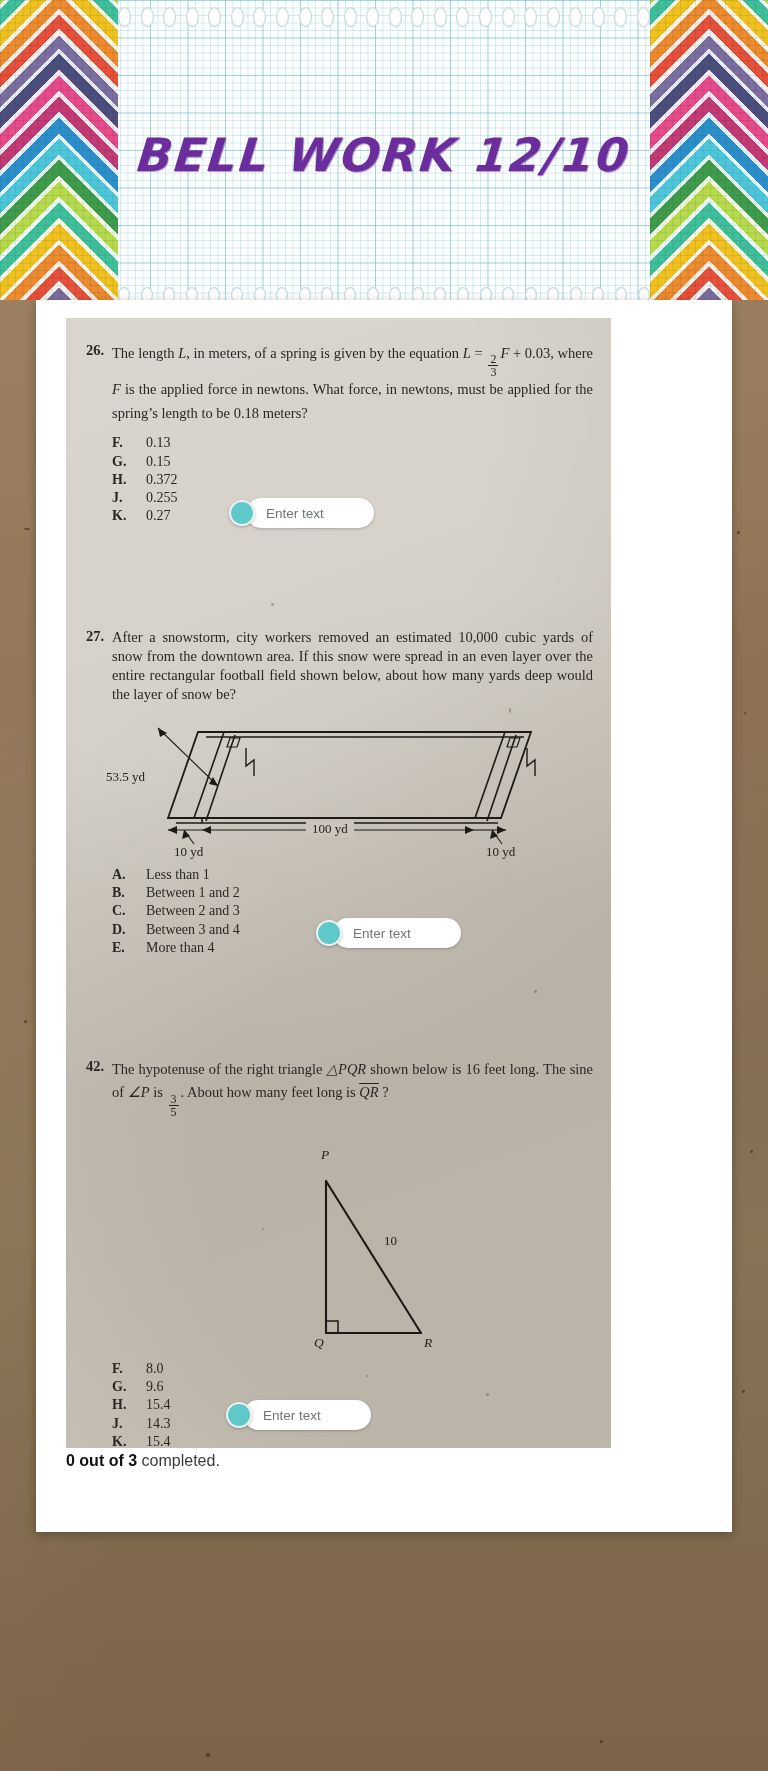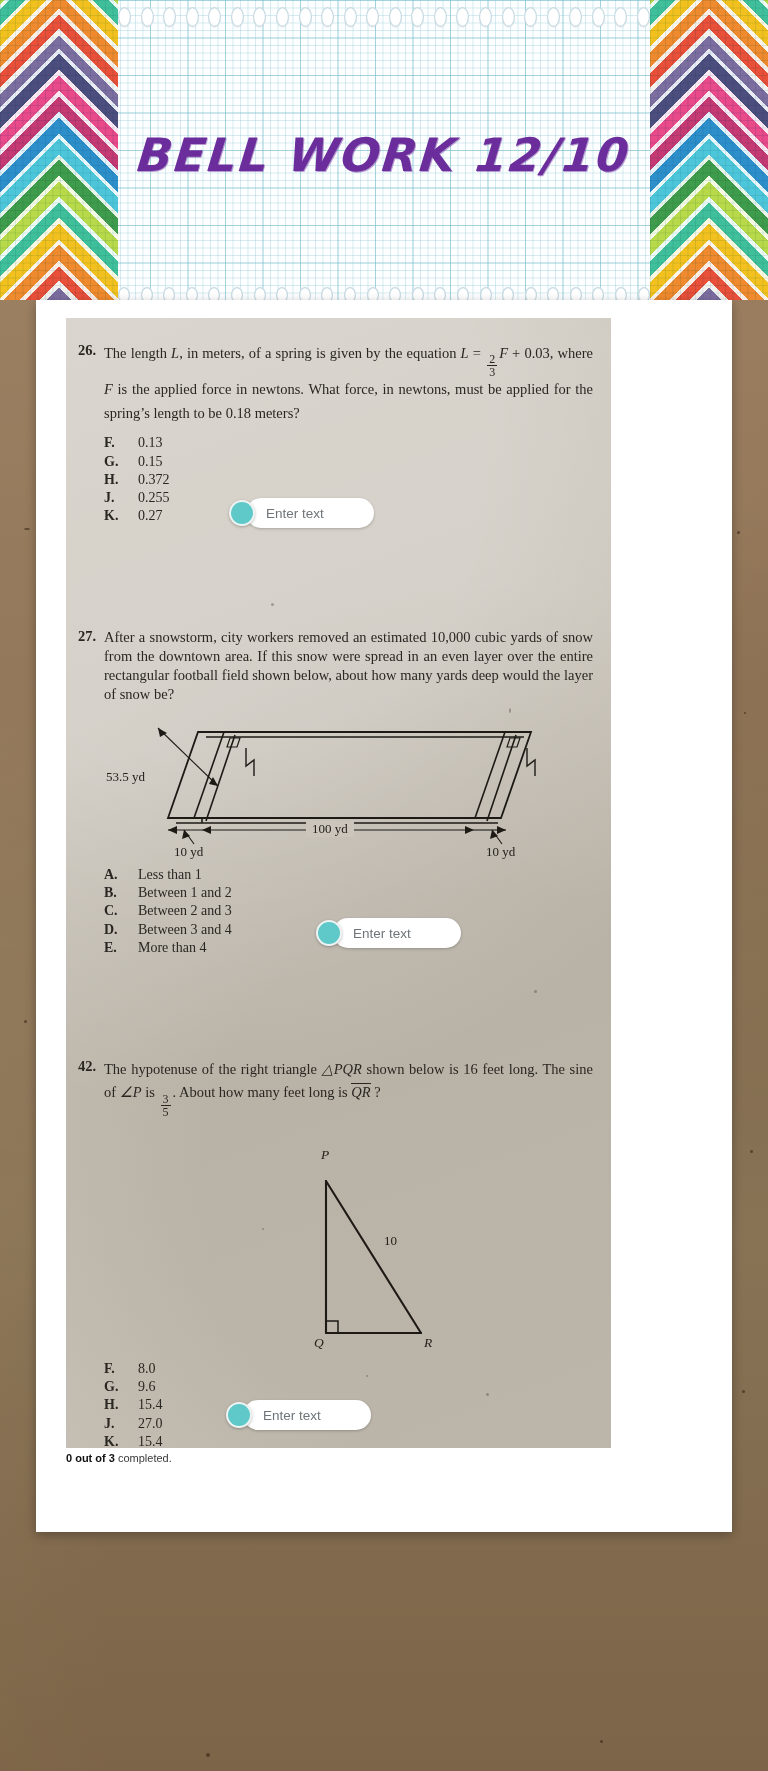--- a/index.html
+++ b/index.html
@@ -138,21 +138,21 @@
       radial-gradient(circle at 22% 12%, rgba(255,255,255,.25) 0 28%, transparent 60%),
       radial-gradient(circle at 78% 76%, rgba(120,110,95,.18) 0 30%, transparent 62%),
       linear-gradient(160deg,#cdc7bd 0%, #c5bfb4 45%, #cbc5bb 100%);
     overflow:hidden;
     font-family:"Liberation Serif", serif;
     color:#2a2722;
   }
   .paper-speck{ position:absolute; border-radius:50%; background:rgba(60,50,40,.35); }
 
   .q { position:absolute; left:0; width:545px; }
-  .qrow { display:flex; }
+  .qrow { display:flex;margin-left:8px; }
   .qnum{
     width:38px; text-align:right; padding-right:8px;
     font-weight:700; font-size:14.5px; font-family:"Liberation Serif", serif;
     flex:0 0 38px;
   }
   .qbody{ flex:1; padding-right:18px; }
   .qtext{
     font-size:14.5px; line-height:1.62; text-align:justify;
     font-family:"Liberation Serif", serif;
   }
@@ -197,21 +197,21 @@
   .figure{ position:absolute; }
   .figlabel{
     position:absolute; font-family:"Liberation Serif", serif;
     font-size:13px; color:#24211c;
   }
   .figlabel.ital{ font-style:italic; font-size:13.5px; }
 
   #footer{
     position:absolute; left:66px; top:1452px; width:545px;
     font-family:"Liberation Sans", sans-serif;
-    font-size:11px; color:#3a3a3a;
+    font-size:16px; color:#3a3a3a;
   }
   #footer b{ color:#111; }
 </style>
 </head>
 <body>
 
 <div id="backdrop">
   <div class="speck" style="left:650px;top:490px;width:3px;height:3px;"></div>
   <div class="speck" style="left:700px;top:512px;width:2px;height:2px;"></div>
   <div class="speck" style="left:737px;top:531px;width:3px;height:3px;"></div>
@@ -483,21 +483,21 @@
           <div class="choice">
               <span class="lbl">G.</span>
               <span class="val">9.6</span>
             </div>
           <div class="choice">
               <span class="lbl">H.</span>
               <span class="val">15.4</span>
             </div>
           <div class="choice">
               <span class="lbl">J.</span>
-              <span class="val">27.0</span>
+              <span class="val">14.3</span>
             </div>
           <div class="choice">
               <span class="lbl">K.</span>
               <span class="val">15.4</span>
             </div>
         </div>
       </div>
     </div>
   </div>
 

